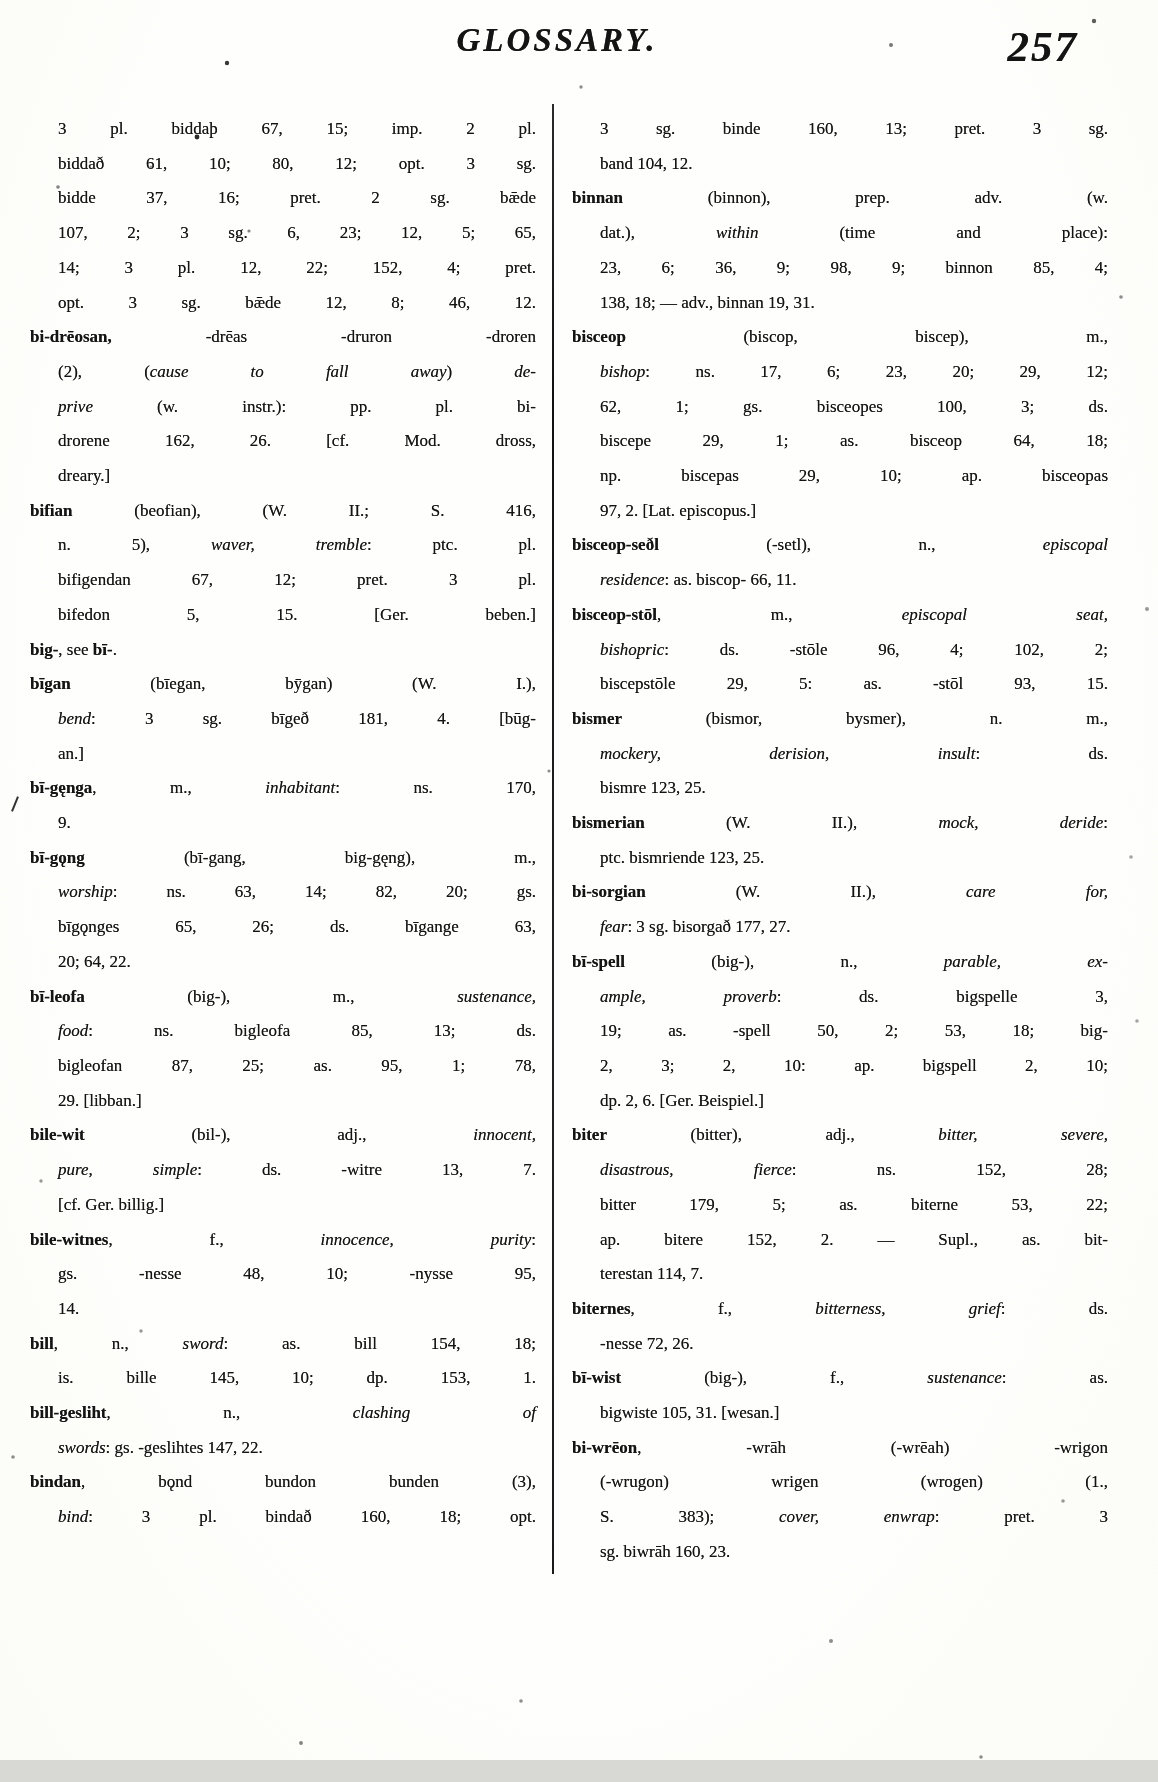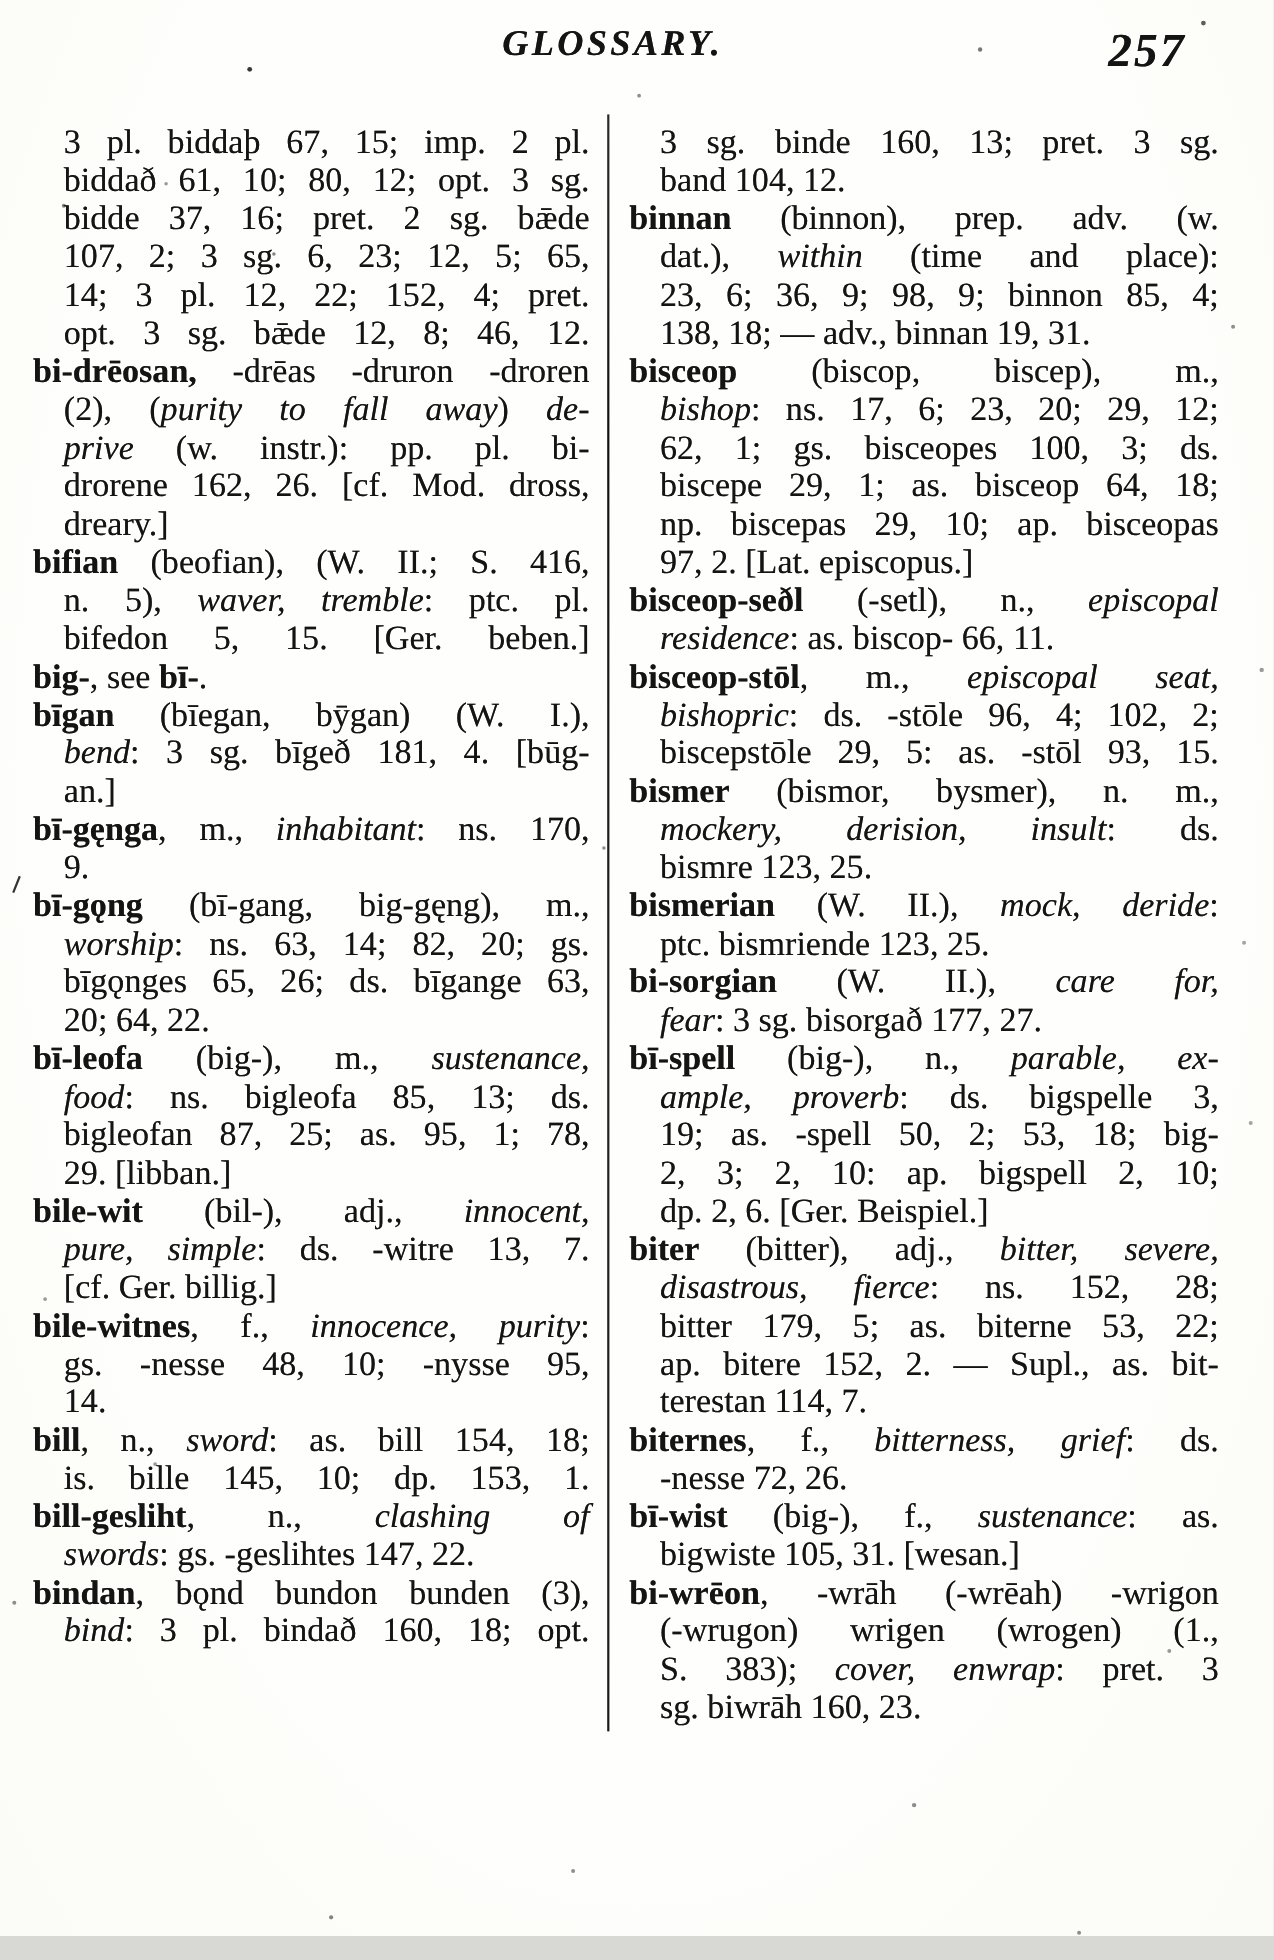--- a/index.html
+++ b/index.html
@@ -23,21 +23,21 @@
   }
   .hdr-num {
     position:absolute; top:22px; right:80px;
     font-size:43px; font-style:italic; font-weight:bold;
     letter-spacing:2px;
     text-shadow:0 0 0.6px rgba(10,10,10,.7);
   }
   
   .col {
     position:absolute; top:112px;
-    font-size:31px; line-height:34.7px;
+    font-size:17px; line-height:34.7px;
     text-align:justify;
     text-shadow:0 0 0.5px rgba(10,10,10,.65);
   }
   .col.left  { left:30px;  width:506px; }
   .col.right { left:572px; width:536px; }
   .line { text-align:justify; }
   .line.ind { padding-left:28px; }
   .line.just { text-align-last:justify; }
   .line.rag  { text-align:center; text-align-last:left; }
   .hw { font-weight:bold;margin-top:36px; }
@@ -95,26 +95,27 @@
   <div class="divider"></div>
 
   <div class="col left" id="col-left">
       <div class="line ind just"><span class="rm">3 pl. biddaþ 67, 15; imp. 2 pl.</span></div>
       <div class="line ind just"><span class="rm">biddað 61, 10; 80, 12; opt. 3 sg.</span></div>
       <div class="line ind just"><span class="rm">bidde 37, 16; pret. 2 sg. bǣde</span></div>
       <div class="line ind just"><span class="rm">107, 2; 3 sg. 6, 23; 12, 5; 65,</span></div>
       <div class="line ind just"><span class="rm">14; 3 pl. 12, 22; 152, 4; pret.</span></div>
       <div class="line ind just"><span class="rm">opt. 3 sg. bǣde 12, 8; 46, 12.</span></div>
       <div class="line just"><span class="hw">bi-drēosan,</span><span class="rm"> -drēas -druron -droren</span></div>
-      <div class="line ind just"><span class="rm">(2), (</span><span class="gl">purity to fall away</span><span class="rm">) </span><span class="gl">de-</span></div>
+      <div class="line ind just"><span class="rm">(2), (</span><span class="gl">cause to fall away</span><span class="rm">) </span><span class="gl">de-</span></div>
       <div class="line ind just"><span class="gl">prive</span><span class="rm"> (w. instr.): pp. pl. bi-</span></div>
       <div class="line ind just"><span class="rm">drorene 162, 26. [cf. Mod. dross,</span></div>
       <div class="line ind rag"><span class="rm">dreary.]</span></div>
       <div class="line just"><span class="hw">bifian</span><span class="rm"> (beofian), (W. II.; S. 416,</span></div>
       <div class="line ind just"><span class="rm">n. 5), </span><span class="gl">waver, tremble</span><span class="rm">: ptc. pl.</span></div>
+      <div class="line ind just"><span class="rm">bifigendan 67, 12; pret. 3 pl.</span></div>
       <div class="line ind just"><span class="rm">bifedon 5, 15. [Ger. beben.]</span></div>
       <div class="line rag"><span class="hw">big-</span><span class="rm">, see </span><span class="hw">bī-</span><span class="rm">.</span></div>
       <div class="line just"><span class="hw">bīgan</span><span class="rm"> (bīegan, bȳgan) (W. I.),</span></div>
       <div class="line ind just"><span class="gl">bend</span><span class="rm">: 3 sg. bīgeð 181, 4. [būg-</span></div>
       <div class="line ind rag"><span class="rm">an.]</span></div>
       <div class="line just"><span class="hw">bī-gęnga</span><span class="rm">, m., </span><span class="gl">inhabitant</span><span class="rm">: ns. 170,</span></div>
       <div class="line ind rag"><span class="rm">9.</span></div>
       <div class="line just"><span class="hw">bī-gǫng</span><span class="rm"> (bī-gang, big-gęng), m.,</span></div>
       <div class="line ind just"><span class="gl">worship</span><span class="rm">: ns. 63, 14; 82, 20; gs.</span></div>
       <div class="line ind just"><span class="rm">bīgǫnges 65, 26; ds. bīgange 63,</span></div>

